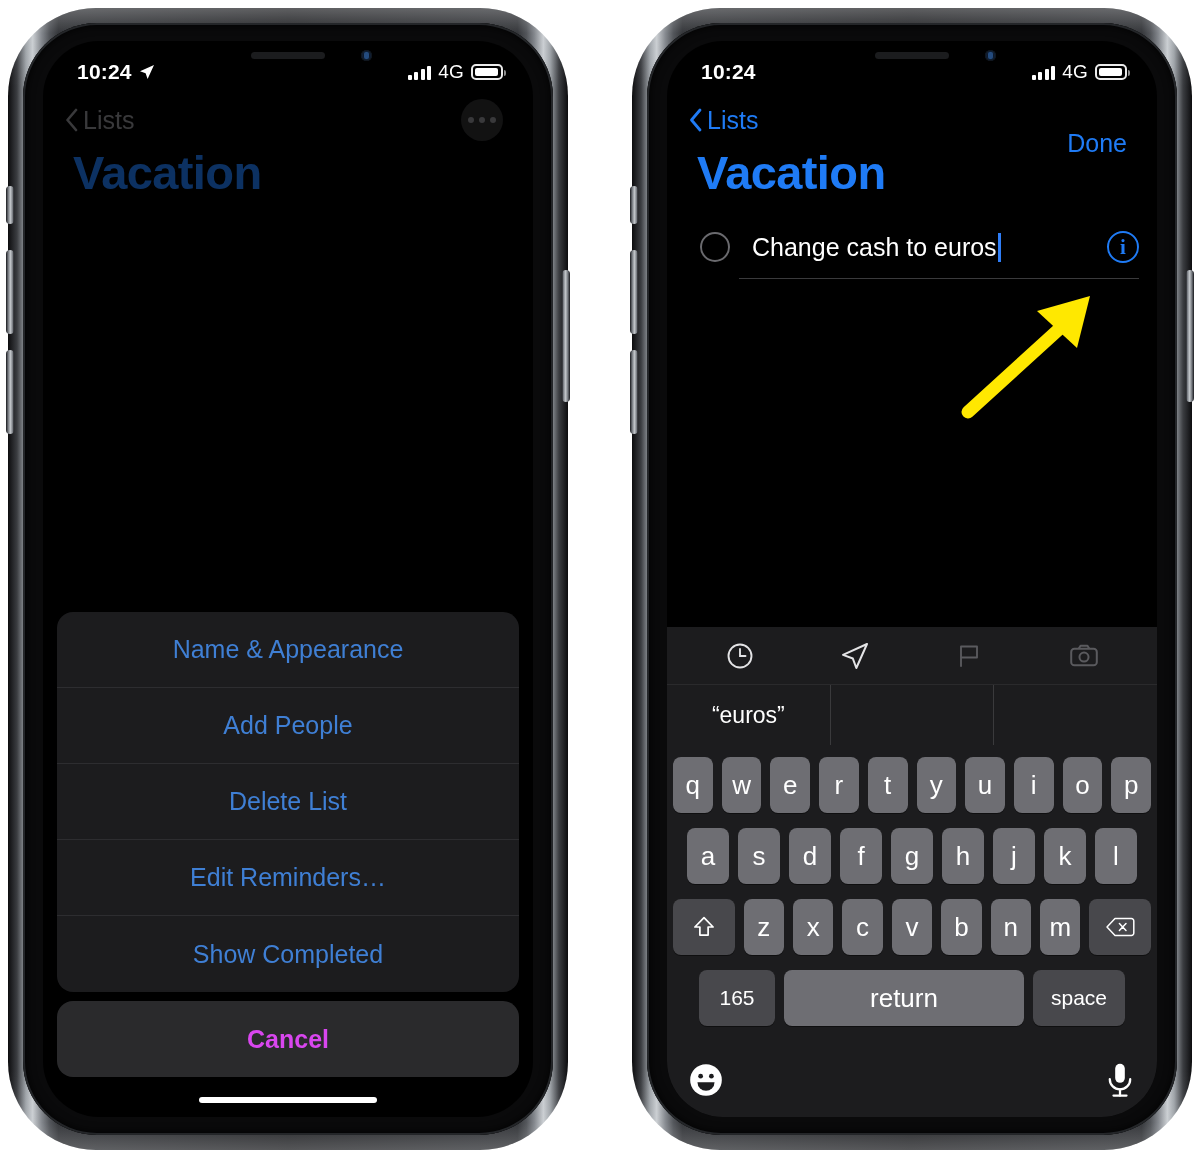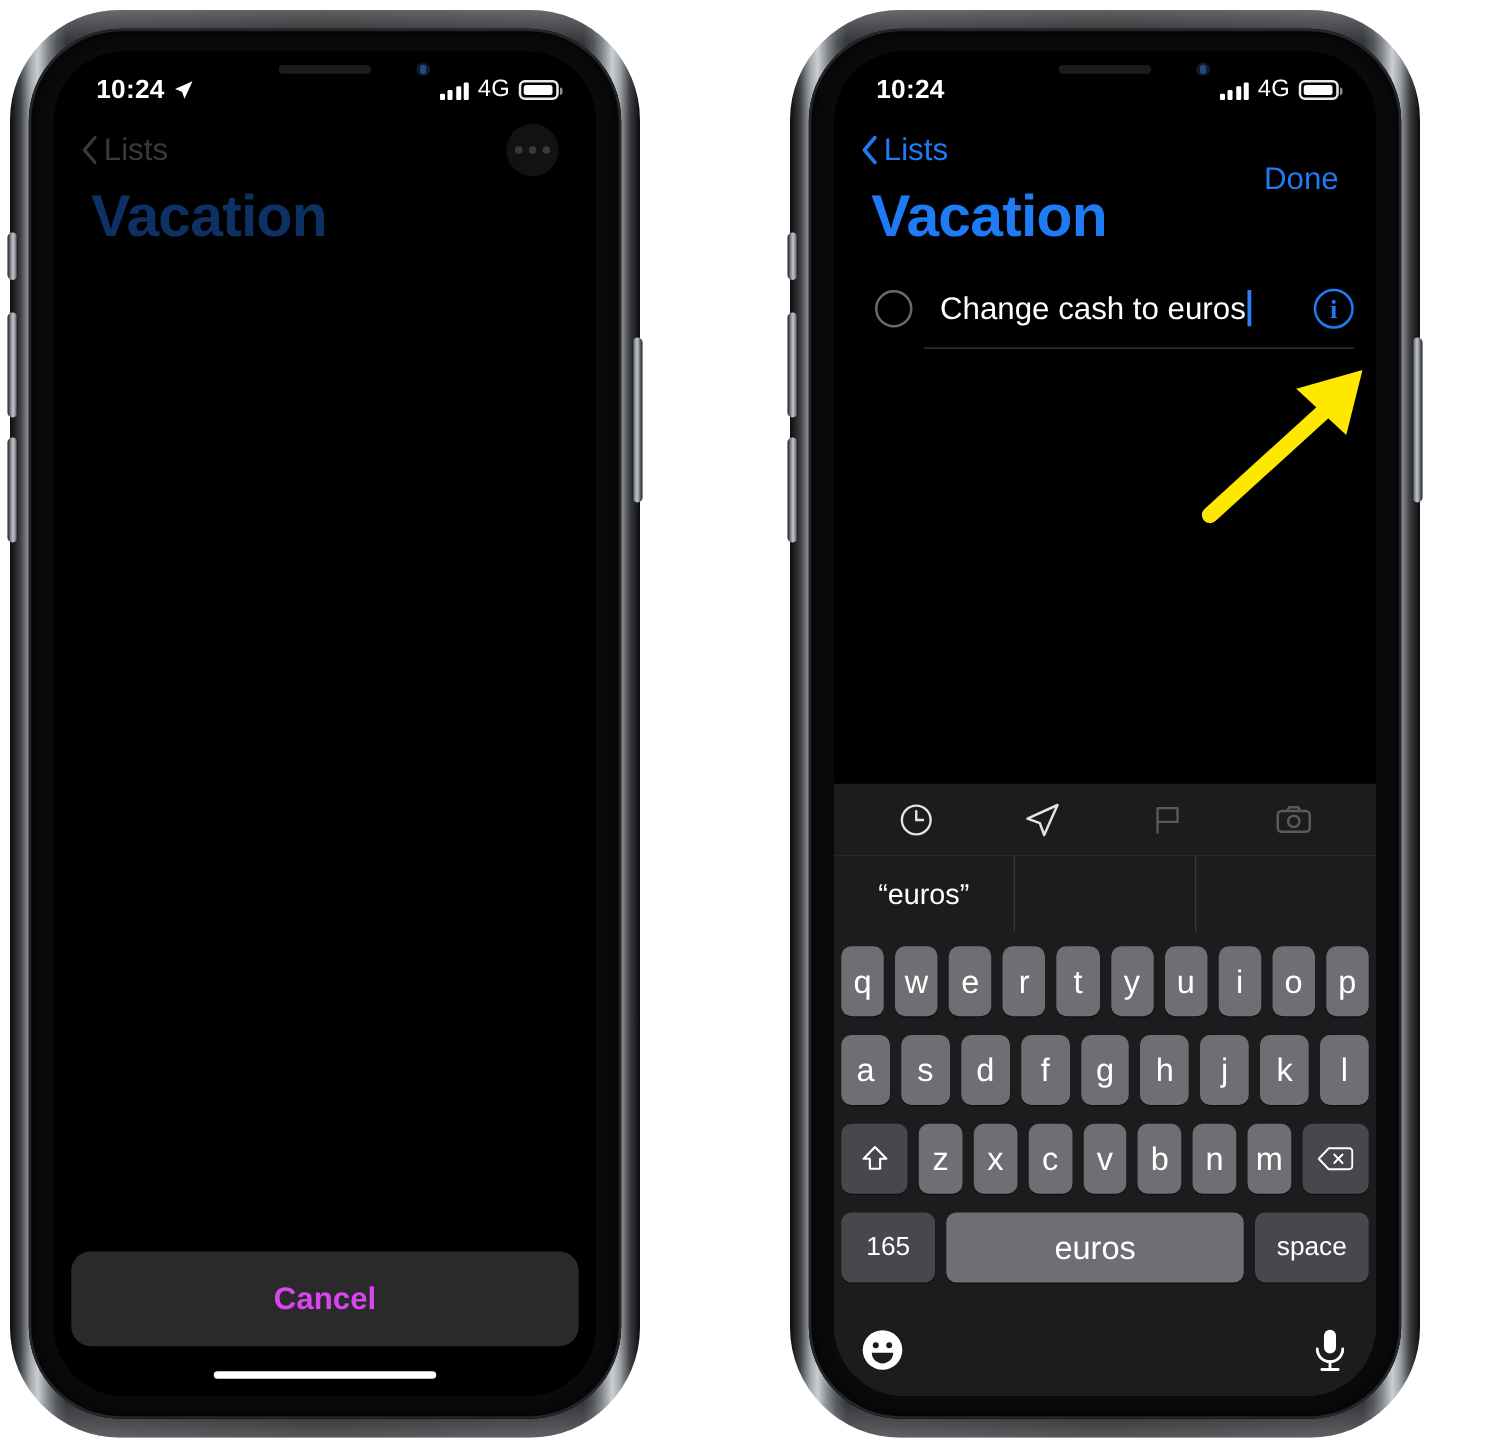--- a/index.html
+++ b/index.html
@@ -5,21 +5,21 @@
   * { box-sizing: border-box; margin: 0; padding: 0; }
   html, body {
     width: 1200px; height: 1158px;
     background: #ffffff;
     font-family: "Liberation Sans", sans-serif;
     overflow: hidden;
   }
   .stage { position: relative; width: 1200px; height: 1158px; }
 
   
-  .phone { position: absolute; top: 8px; height: 1142px; width: 504px; }
+  .phone { position: absolute; top: 8px; height: 1142px; width: 560px; }
   .phone.left  { left: 8px; }
   .phone.right { left: 632px; }
 
   .band {
     position: absolute; inset: 0;
     border-radius: 88px;
     background: linear-gradient(90deg,
       #0c0c0e 0%, #3b3d41 1.6%, #9ea3a8 3.2%, #c9cdd1 4.4%,
       #7e8288 6%, #4a4d52 7.4%, #2a2c30 9%,
       #1a1b1e 50%,
@@ -212,20 +212,27 @@
         <div class="dots-btn" style="background:#2c2c2e">
           <span style="background:#8e8e93"></span>
           <span style="background:#8e8e93"></span>
           <span style="background:#8e8e93"></span>
         </div>
       </div>
 
       <div class="list-title" style="color:#1f7bf5">Vacation</div>
 
       <div class="sheet" style="bottom:40px">
+        <div class="sheet-group">
+          <div class="sheet-item">Name &amp; Appearance</div>
+          <div class="sheet-item">Add People</div>
+          <div class="sheet-item">Delete List</div>
+          <div class="sheet-item">Edit Reminders…</div>
+          <div class="sheet-item">Show Completed</div>
+        </div>
         <div class="sheet-cancel">Cancel</div>
       </div>
 
       <div class="home-ind"></div>
     </div>
   </div>
 
   <div class="phone right">
     <div class="band"></div>
     <div class="btn-side btn-left b-mute"></div>
@@ -349,21 +356,21 @@
             <div class="key">m</div>
             <div class="key dark wide">
               <svg width="30" height="24" viewBox="0 0 30 24">
                 <path d="M10 3.6 H26.4 A2.4 2.4 0 0 1 28.8 6 V18 A2.4 2.4 0 0 1 26.4 20.4 H10 L2 12 Z" fill="none" stroke="#fff" stroke-width="1.5" stroke-linejoin="round"></path>
                 <path d="M14.4 8.6 L21 15.4 M21 8.6 L14.4 15.4" stroke="#fff" stroke-width="1.5" stroke-linecap="round"></path>
               </svg>
             </div>
           </div>
           <div class="kb-row">
             <div class="key num">165</div>
-            <div class="key space">euros</div>
+            <div class="key space">return</div>
             <div class="key ret">space</div>
           </div>
         </div>
 
         <div class="kb-bottom">
           <div>
             <svg width="38" height="38" viewBox="0 0 24 24">
               <circle cx="12" cy="12" r="10" fill="#fff"></circle>
               <circle cx="8.6" cy="9.6" r="1.5" fill="#1c1c1e"></circle>
               <circle cx="15.4" cy="9.6" r="1.5" fill="#1c1c1e"></circle>

